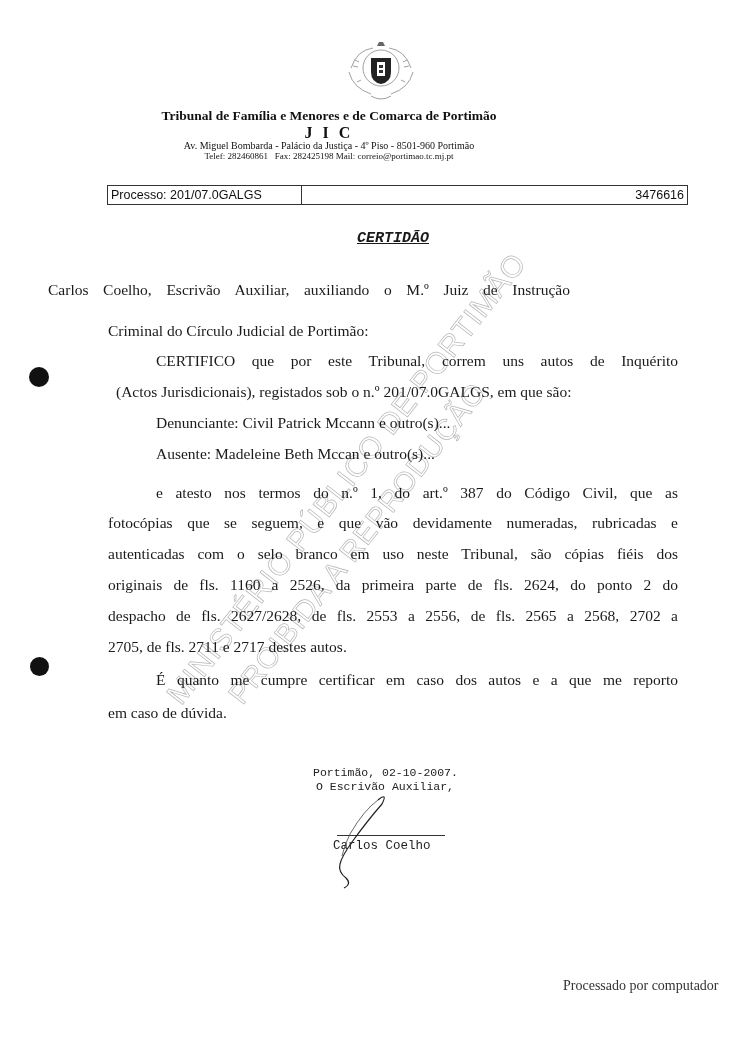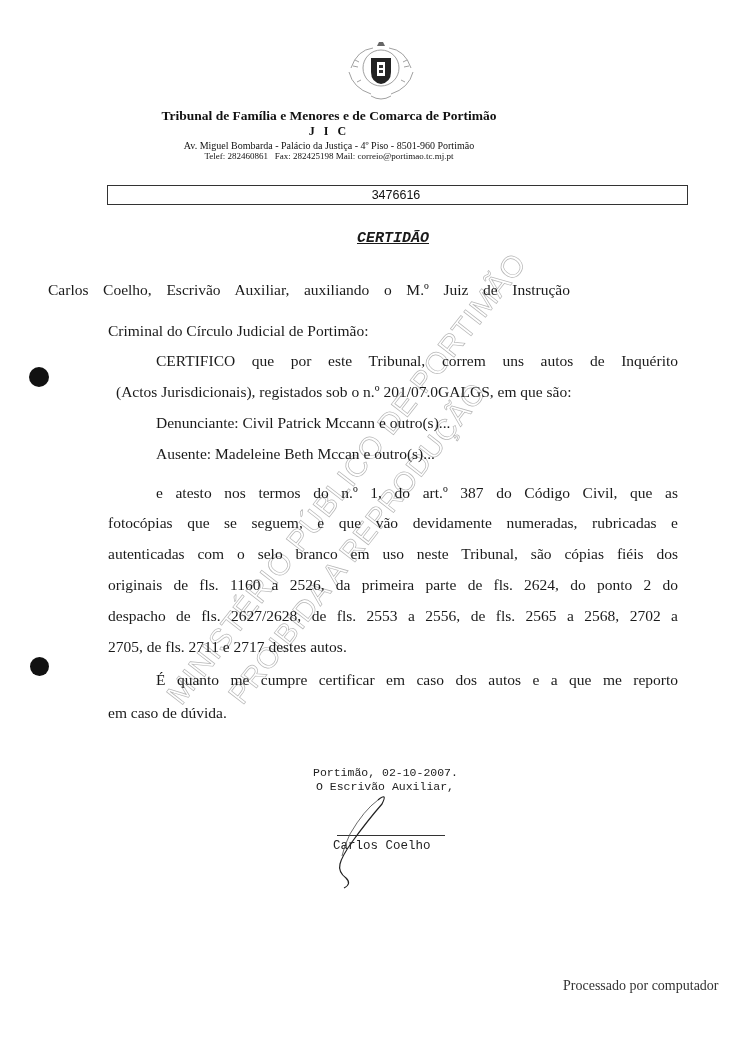--- a/index.html
+++ b/index.html
@@ -1,30 +1,30 @@
 <!DOCTYPE html>
 <html><head>
 <meta charset="utf-8">
 <style>
   html, body { margin: 0; padding: 0; background: #ffffff; }
   body { width: 750px; height: 1053px; position: relative; overflow: hidden; color: #1a1a1a; }
 
   .crest { position: absolute; left: 343px; top: 38px; width: 76px; height: 66px; }
   .header { position: absolute; left: 0; width: 658px; text-align: center; font-family: "Liberation Serif", serif; color: #111; }
   .court-name { top: 108px; font-size: 13.5px; font-weight: bold; }
-  .court-unit { top: 124px; font-size: 12px; font-weight: bold; letter-spacing: 3px; }
+  .court-unit { top: 124px; font-size: 16px; font-weight: bold; letter-spacing: 3px; }
   .address { top: 140px; font-size: 10px; }
   .contacts { top: 151px; font-size: 9px; }
 
   .proc-box { position: absolute; left: 107px; top: 185px; width: 579px; height: 18px; border: 1px solid #333; display: flex;
               font-family: "Liberation Sans", sans-serif; font-size: 12.5px; color: #111; }
   .proc-box > div { height: 18px; line-height: 18px; box-sizing: border-box; }
   .cell-proc { width: 194px; border-right: 1px solid #333; padding-left: 3px; }
   .cell-type { width: 221px; border-right: 1px solid #333; padding-left: 14px; }
-  .cell-num { flex: 1; text-align: center; padding-right: 3px; }
+  .cell-num { flex: 1; text-align: right; padding-right: 3px; }
 
   .title { position: absolute; left: 0; width: 786px; top: 230px; text-align: center;
            font-family: "Liberation Mono", monospace; font-size: 15px; font-weight: bold; font-style: italic; text-decoration: underline; }
 
   .body-text { position: absolute; left: 108px; width: 570px; font-family: "Liberation Serif", serif; font-size: 15.5px; color: #1a1a1a; }
   .line { position: absolute; white-space: nowrap; }
   .just { text-align: justify; text-align-last: justify; white-space: normal; }
 
   .watermark { position: absolute; font-family: "Liberation Sans", sans-serif; font-size: 30px; color: rgba(0,0,0,0.0); 
                -webkit-text-stroke: 0.7px rgba(90,90,90,0.45); transform-origin: left top; white-space: nowrap; letter-spacing: 1px; }
@@ -52,20 +52,21 @@
   <rect x="36" y="32" width="4" height="3" fill="#333"></rect>
   <path d="M34 8 h8 l-2 -4 h-4z" fill="#666"></path>
 </svg>
 
 <div class="header court-name">Tribunal de Família e Menores e de Comarca de Portimão</div>
 <div class="header court-unit">J I C</div>
 <div class="header address">Av. Miguel Bombarda - Palácio da Justiça - 4º Piso - 8501-960 Portimão</div>
 <div class="header contacts" style="white-space:pre;">Telef: 282460861   Fax: 282425198 Mail: correio@portimao.tc.mj.pt</div>
 
 <div class="proc-box">
+  <div class="cell-proc">Processo: 201/07.0GALGS</div>
   <div class="cell-num">3476616</div>
 </div>
 
 <div class="title">CERTIDÃO</div>
 
 <div class="watermark" style="left:160px; top:690px; transform: rotate(-52deg);">MINISTÉRIO PÚBLICO DE PORTIMÃO</div>
 <div class="watermark" style="left:222px; top:690px; transform: rotate(-52deg); font-size:29px;">PROIBIDA A REPRODUÇÃO</div>
 
 <div class="body-text">
   <div class="line just" style="left:48px; width:522px; top:281px; position:fixed;">Carlos Coelho, Escrivão Auxiliar, auxiliando o M.º Juiz de Instrução</div>

